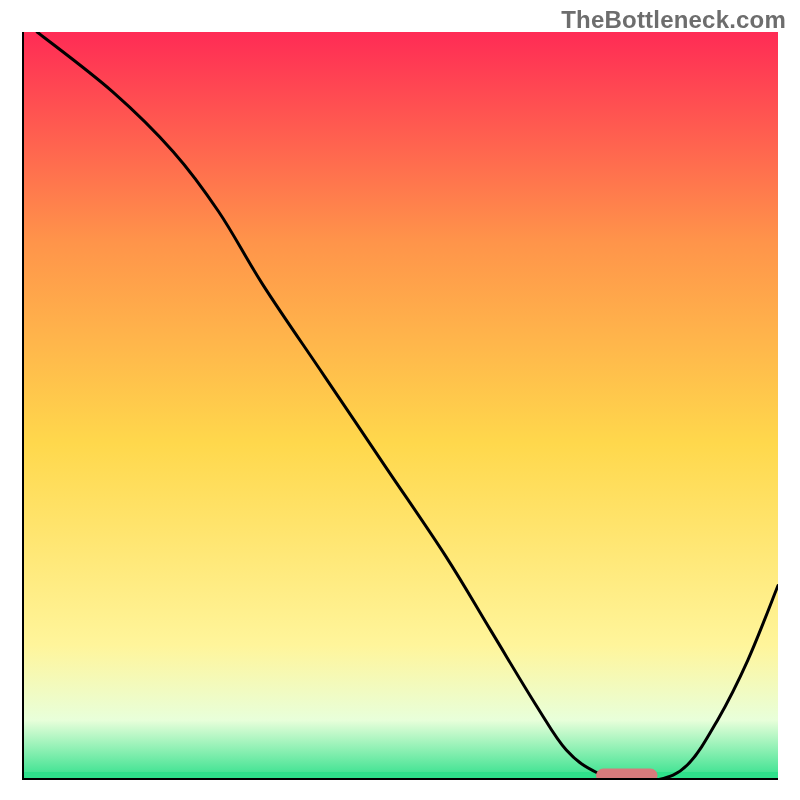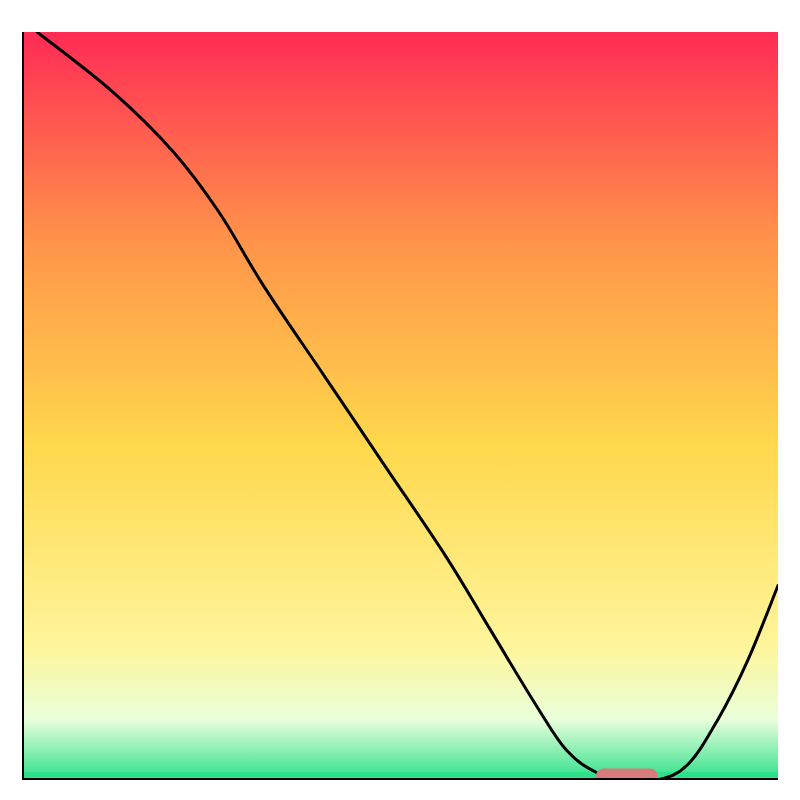--- a/index.html
+++ b/index.html
@@ -34,20 +34,21 @@
     height: 748px;
   }
   .plot svg {
     display: block;
   }
 </style>
 </head>
 <body>
 
 <div class="container">
+  <div class="watermark">TheBottleneck.com</div>
   <div class="plot">
     <svg id="chart-svg" width="756" height="748" viewBox="0 0 756 748">
         <defs>
           <linearGradient id="bg-grad" x1="0" y1="0" x2="0" y2="1">
             <stop offset="0%" stop-color="#ff2b55"></stop>
             <stop offset="28.000000000000004%" stop-color="#ff944a"></stop>
             <stop offset="55.00000000000001%" stop-color="#ffd84c"></stop>
             <stop offset="82%" stop-color="#fff59b"></stop>
             <stop offset="92%" stop-color="#e8ffda"></stop>
             <stop offset="100%" stop-color="#2fe08b"></stop>

